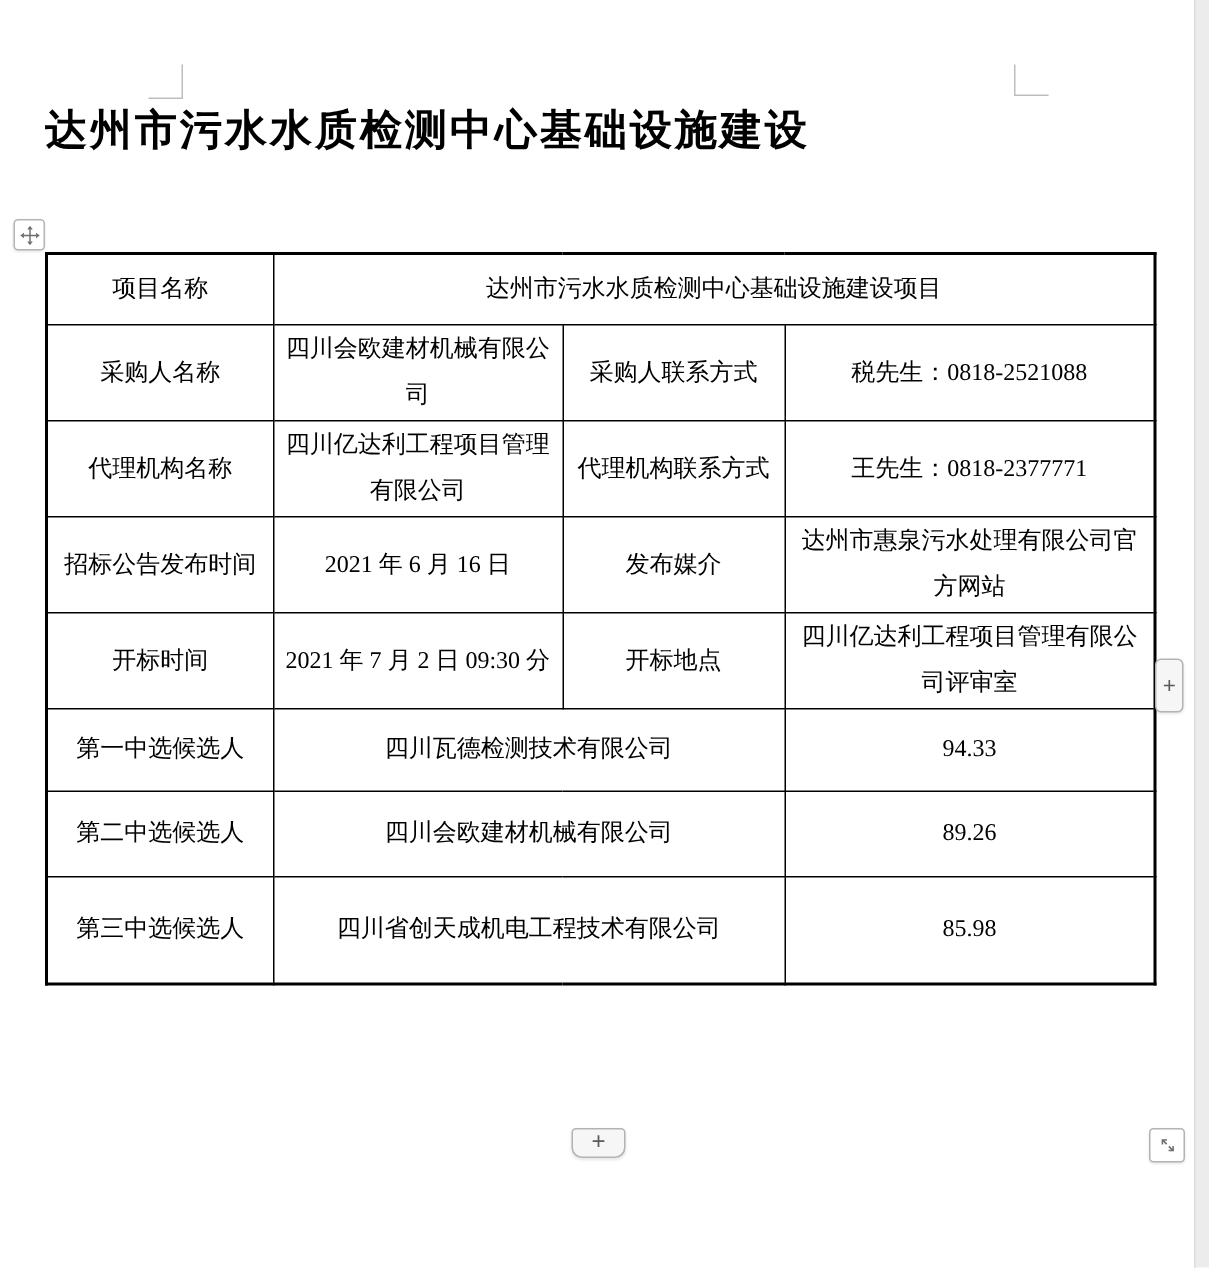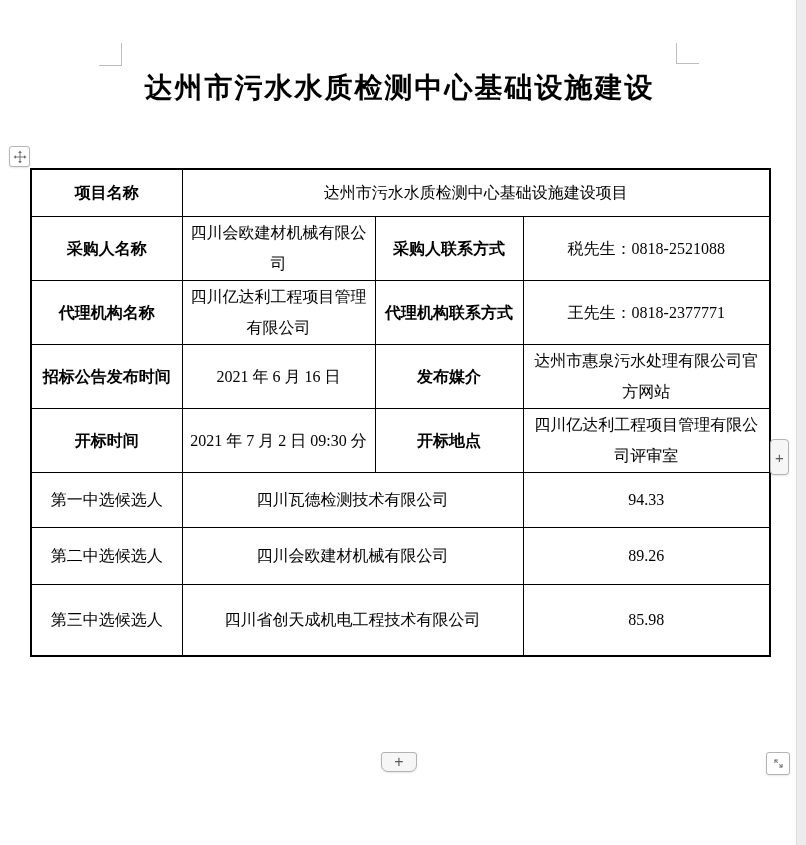--- a/index.html
+++ b/index.html
@@ -22,21 +22,21 @@
     position: absolute; left: 99px; top: 43px; width: 23px; height: 23px;
     border-right: 1px solid #bdbdbd; border-bottom: 1px solid #bdbdbd;
   }
   .crop-tr {
     position: absolute; left: 676px; top: 43px; width: 23px; height: 21px;
     border-left: 1px solid #bdbdbd; border-bottom: 1px solid #bdbdbd;
   }
   
   .doc-title {
     position: absolute; left: 30px; top: 64px; width: 739px;
-    text-align: center; font-weight: bold; font-size: 28px;
+    font-weight: bold; font-size: 28px;
     line-height: 47px; letter-spacing: 2px;
   }
   
   .move-handle {
     position: absolute; left: 9px; top: 146px; width: 21px; height: 21px;
     background: #fff; border: 1px solid #b5b5b5; border-radius: 3px;
     display: flex; align-items: center; justify-content: center;
     box-shadow: 0 1px 2px rgba(0,0,0,0.10);
   }
   .move-handle svg { width: 14px; height: 14px; }
@@ -46,21 +46,21 @@
     width: 739px; border-collapse: collapse; table-layout: fixed;
     border: 2px solid #000;
     font-size: 16px;
   }
   table.doc-table td {
     border: 1px solid #000;
     text-align: center; vertical-align: middle;
     padding: 0 4px; line-height: 31px;
     word-break: break-all;
   }
-  td.lbl { font-weight: bold; }
+  td.lbl { font-weight: normal; }
   
   .btn-plus {
     position: absolute; background: #f6f6f6; border: 1px solid #b3b3b3;
     color: #5a5a5a; display: flex; align-items: center; justify-content: center;
     font-family: "Liberation Sans", "DejaVu Sans", sans-serif;
     box-shadow: 0 1px 2px rgba(0,0,0,0.10);
   }
   .btn-plus-right {
     left: 770px; top: 439px; width: 19px; height: 36px;
     border-radius: 4px; font-size: 15px;

